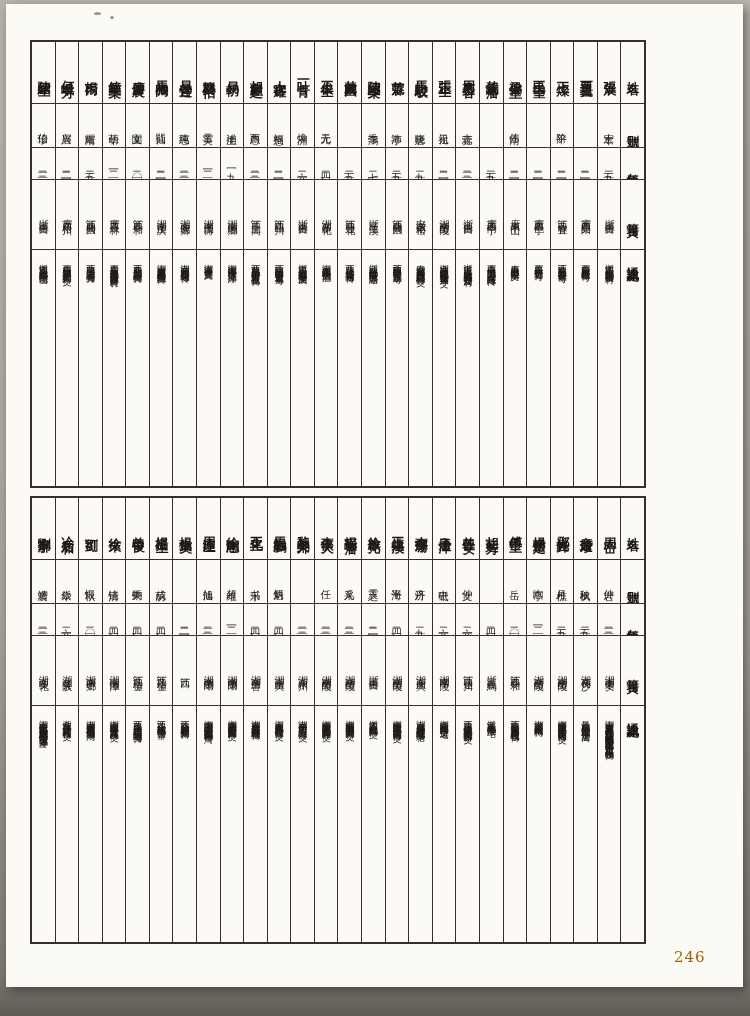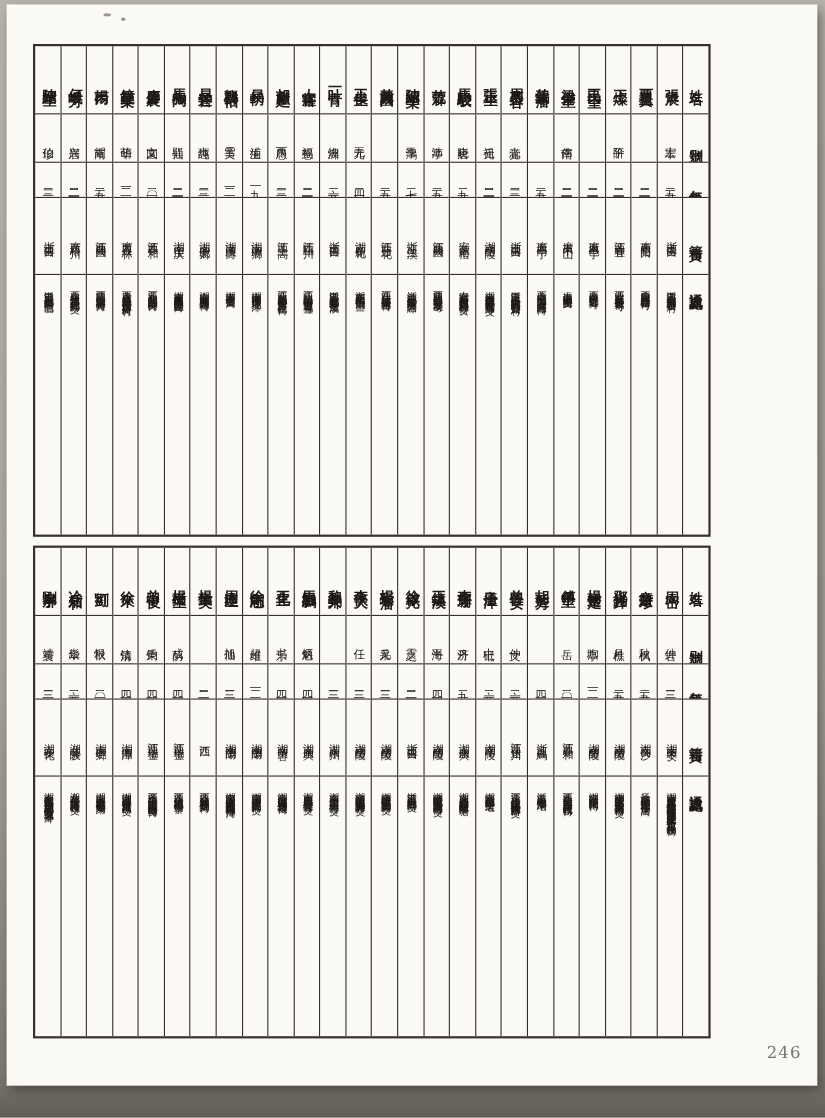--- a/index.html
+++ b/index.html
@@ -58,21 +58,21 @@
 
   .head .vtext{font-weight:bold;font-size:12.5px;max-height:none;}
   .hl-name{letter-spacing:14px;}
   .hl-alias{letter-spacing:8px;}
   .hl-age{letter-spacing:4px;}
   .hl-origin{letter-spacing:18px;}
   .hl-addr{letter-spacing:55px;}
 
   .pagenum{
     position:absolute;left:668px;top:944px;
-    font-size:15px;letter-spacing:1px;color:#737373;margin-left:23px;
+    font-size:15px;letter-spacing:1px;color:#a16207;
   }
 </style>
 </head>
 <body>
 
 <div class="page">
   <div class="speck s1"></div>
   <div class="speck s2"></div>
 
   <section class="dtable t1">

